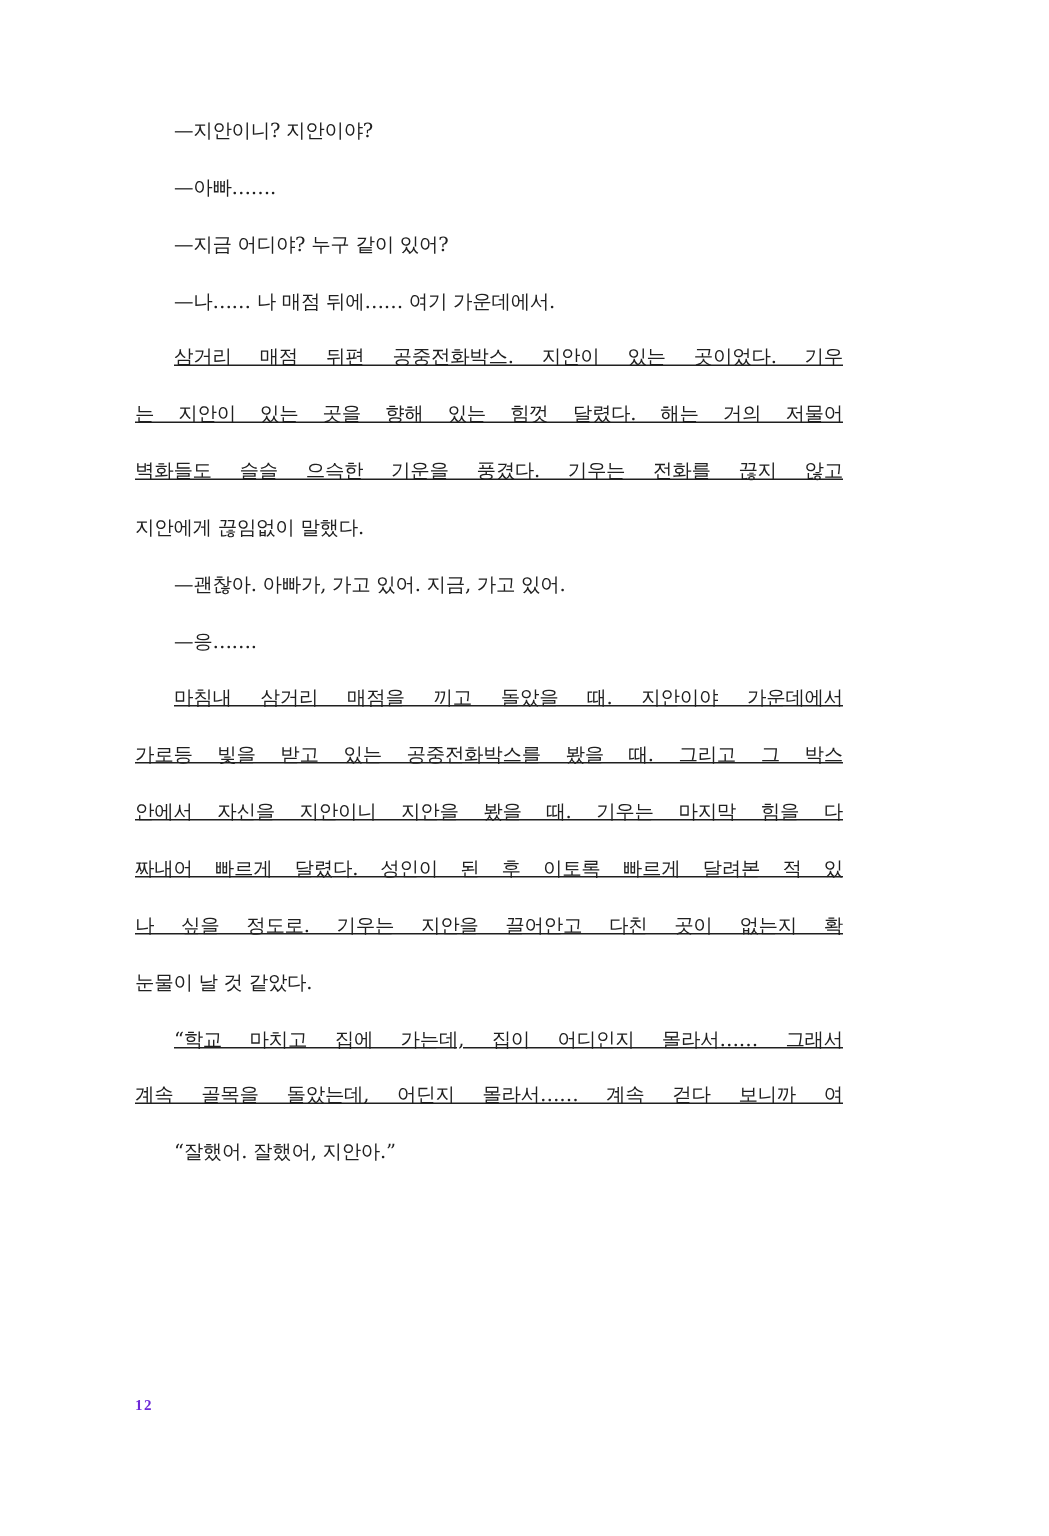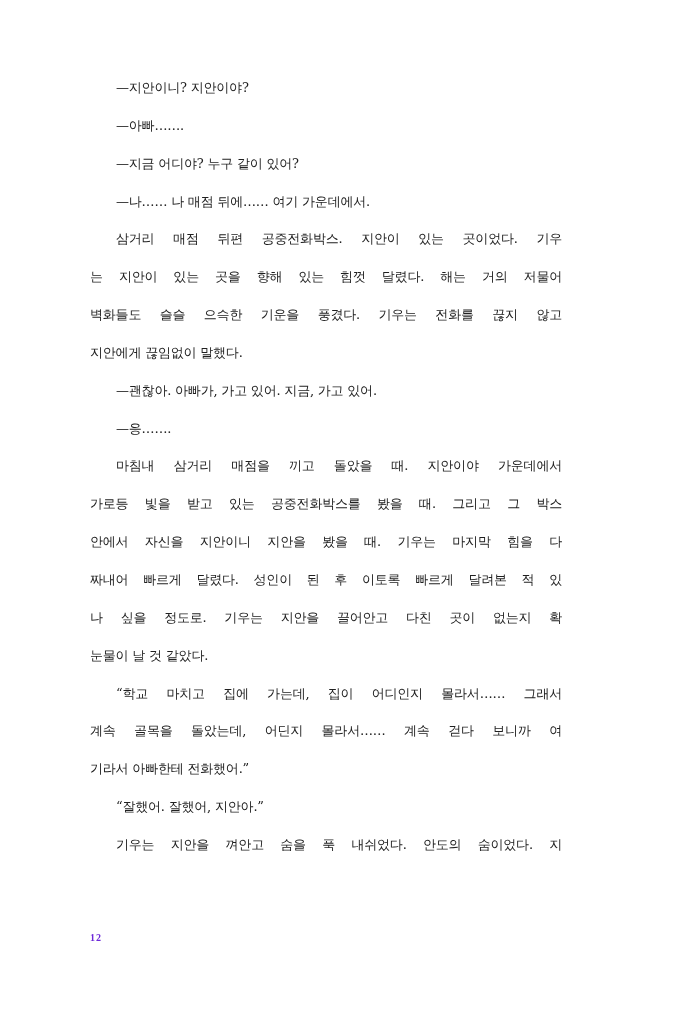--- a/index.html
+++ b/index.html
@@ -25,20 +25,21 @@
       height: 37.85px;
       line-height: 28px;
       font-size: 13px;
       white-space: nowrap;
       letter-spacing: -0.2px;
       color: #202020;
     }
     .line.justify {
       text-align: justify;
       text-align-last: justify;
+      text-decoration: underline;
     }
     .indent {
       padding-left: 26px;
     }
     .dialog {
       padding-left: 26px;
     }
     .page-number {
       position: absolute;
       left: 90px;
@@ -65,18 +66,16 @@
   <div class="line dialog">—괜찮아. 아빠가, 가고 있어. 지금, 가고 있어.</div>
   <div class="line dialog">—응…….</div>
   <div class="line indent justify">마침내 삼거리 매점을 끼고 돌았을 때. 지안이야 가운데에서</div>
   <div class="line justify">가로등 빛을 받고 있는 공중전화박스를 봤을 때. 그리고 그 박스</div>
   <div class="line justify">안에서 자신을 지안이니 지안을 봤을 때. 기우는 마지막 힘을 다</div>
   <div class="line justify">짜내어 빠르게 달렸다. 성인이 된 후 이토록 빠르게 달려본 적 있</div>
   <div class="line justify">나 싶을 정도로. 기우는 지안을 끌어안고 다친 곳이 없는지 확</div>
   <div class="line">눈물이 날 것 같았다.</div>
   <div class="line indent justify">“학교 마치고 집에 가는데, 집이 어디인지 몰라서…… 그래서</div>
   <div class="line justify">계속 골목을 돌았는데, 어딘지 몰라서…… 계속 걷다 보니까 여</div>
-  <div class="line">기라서 아빠한테 전화했어.”</div>
   <div class="line indent">“잘했어. 잘했어, 지안아.”</div>
-  <div class="line indent justify">기우는 지안을 껴안고 숨을 푹 내쉬었다. 안도의 숨이었다. 지</div>
 </div>
 
 <div class="page-number">12</div>
 
 </body></html>

